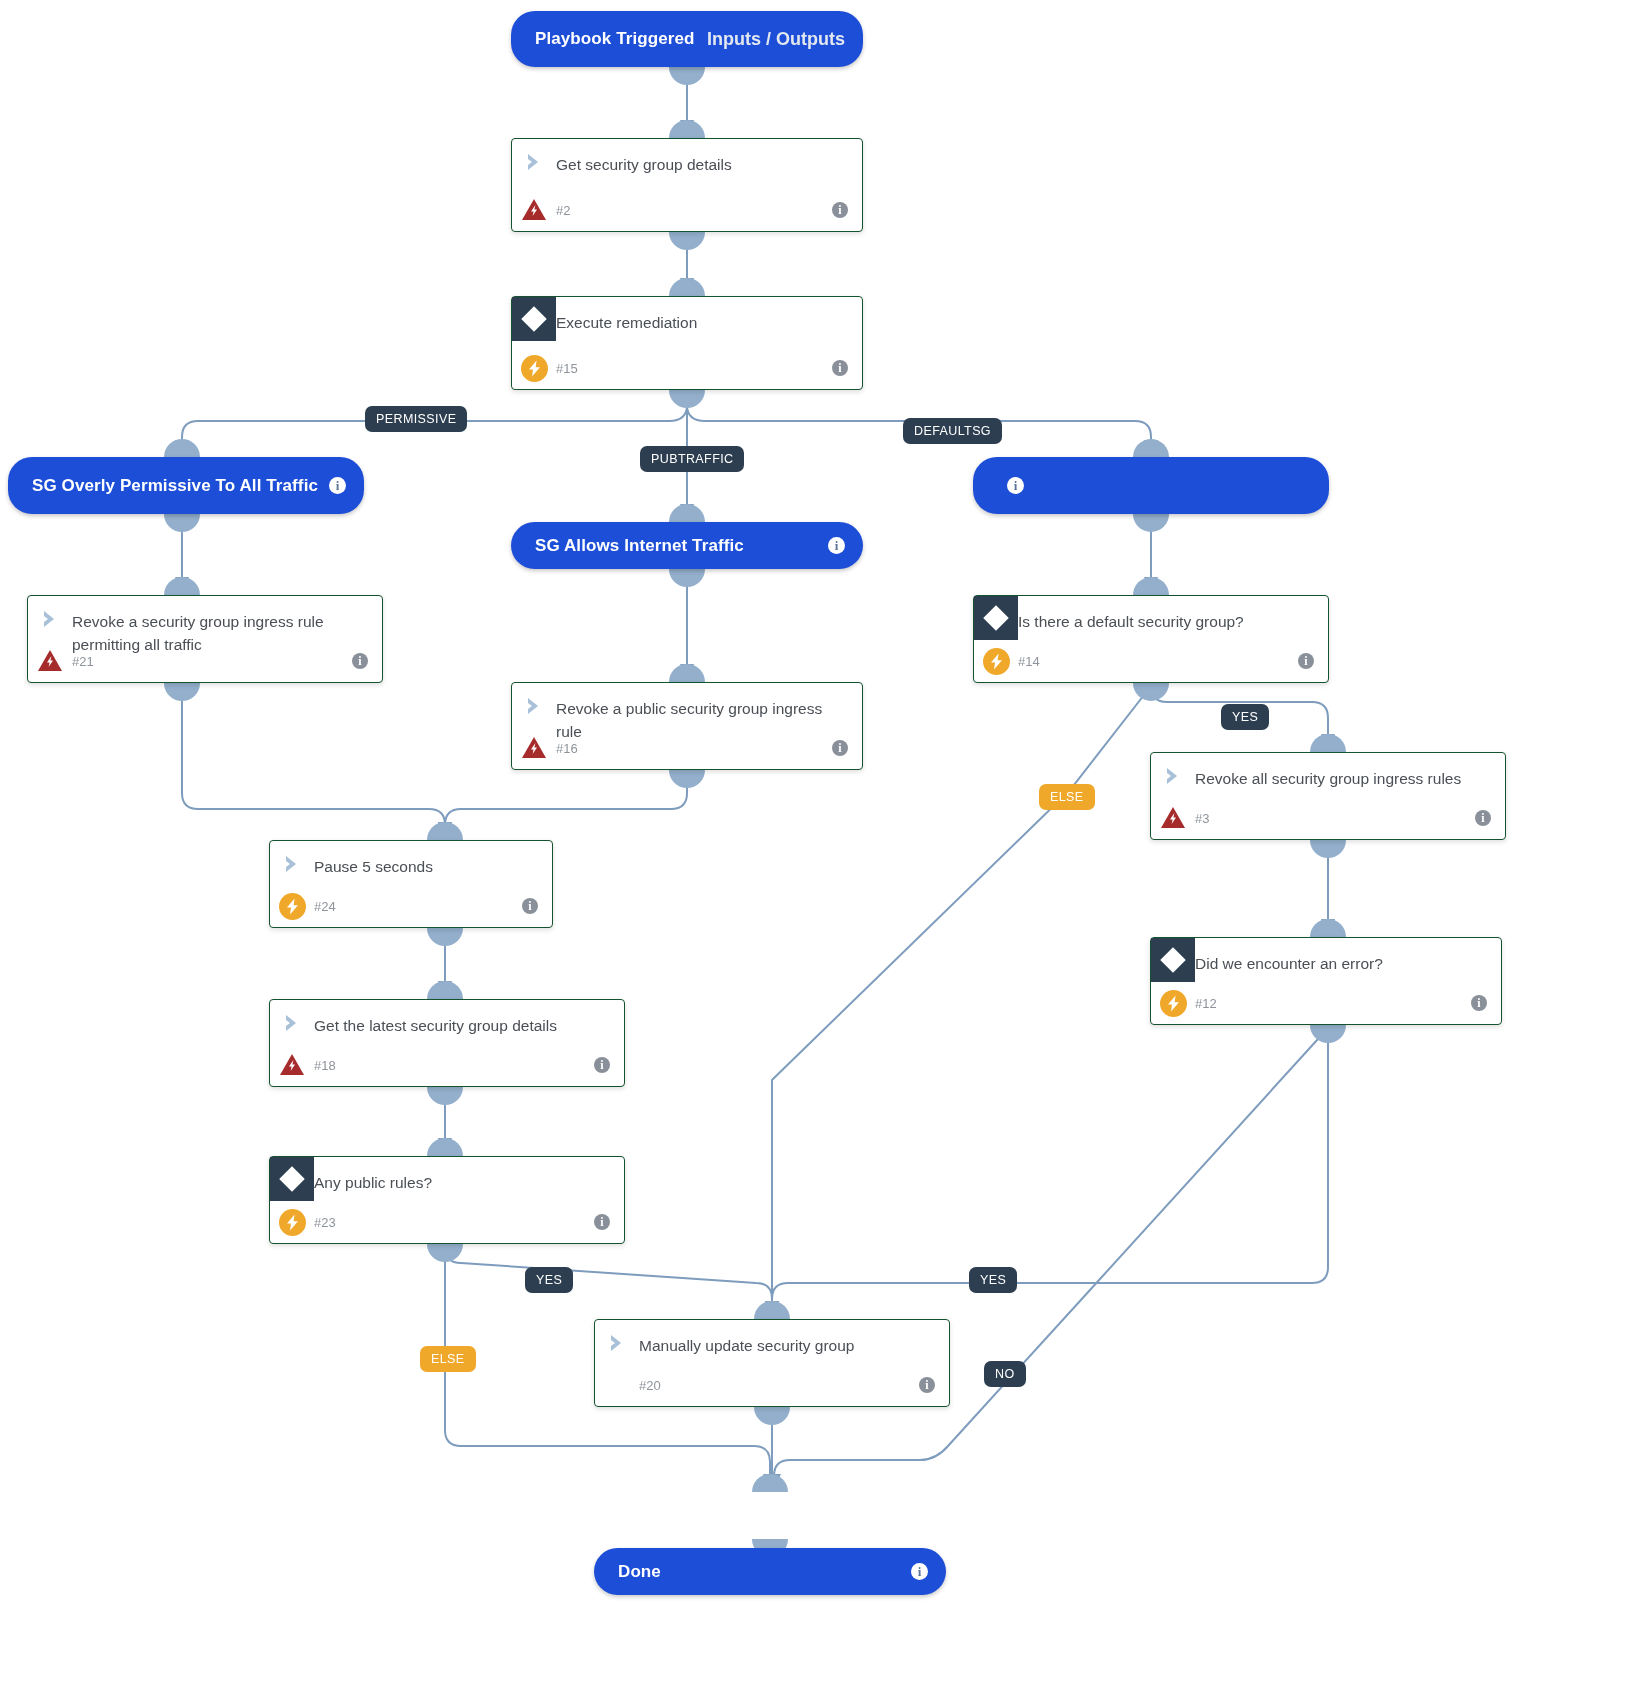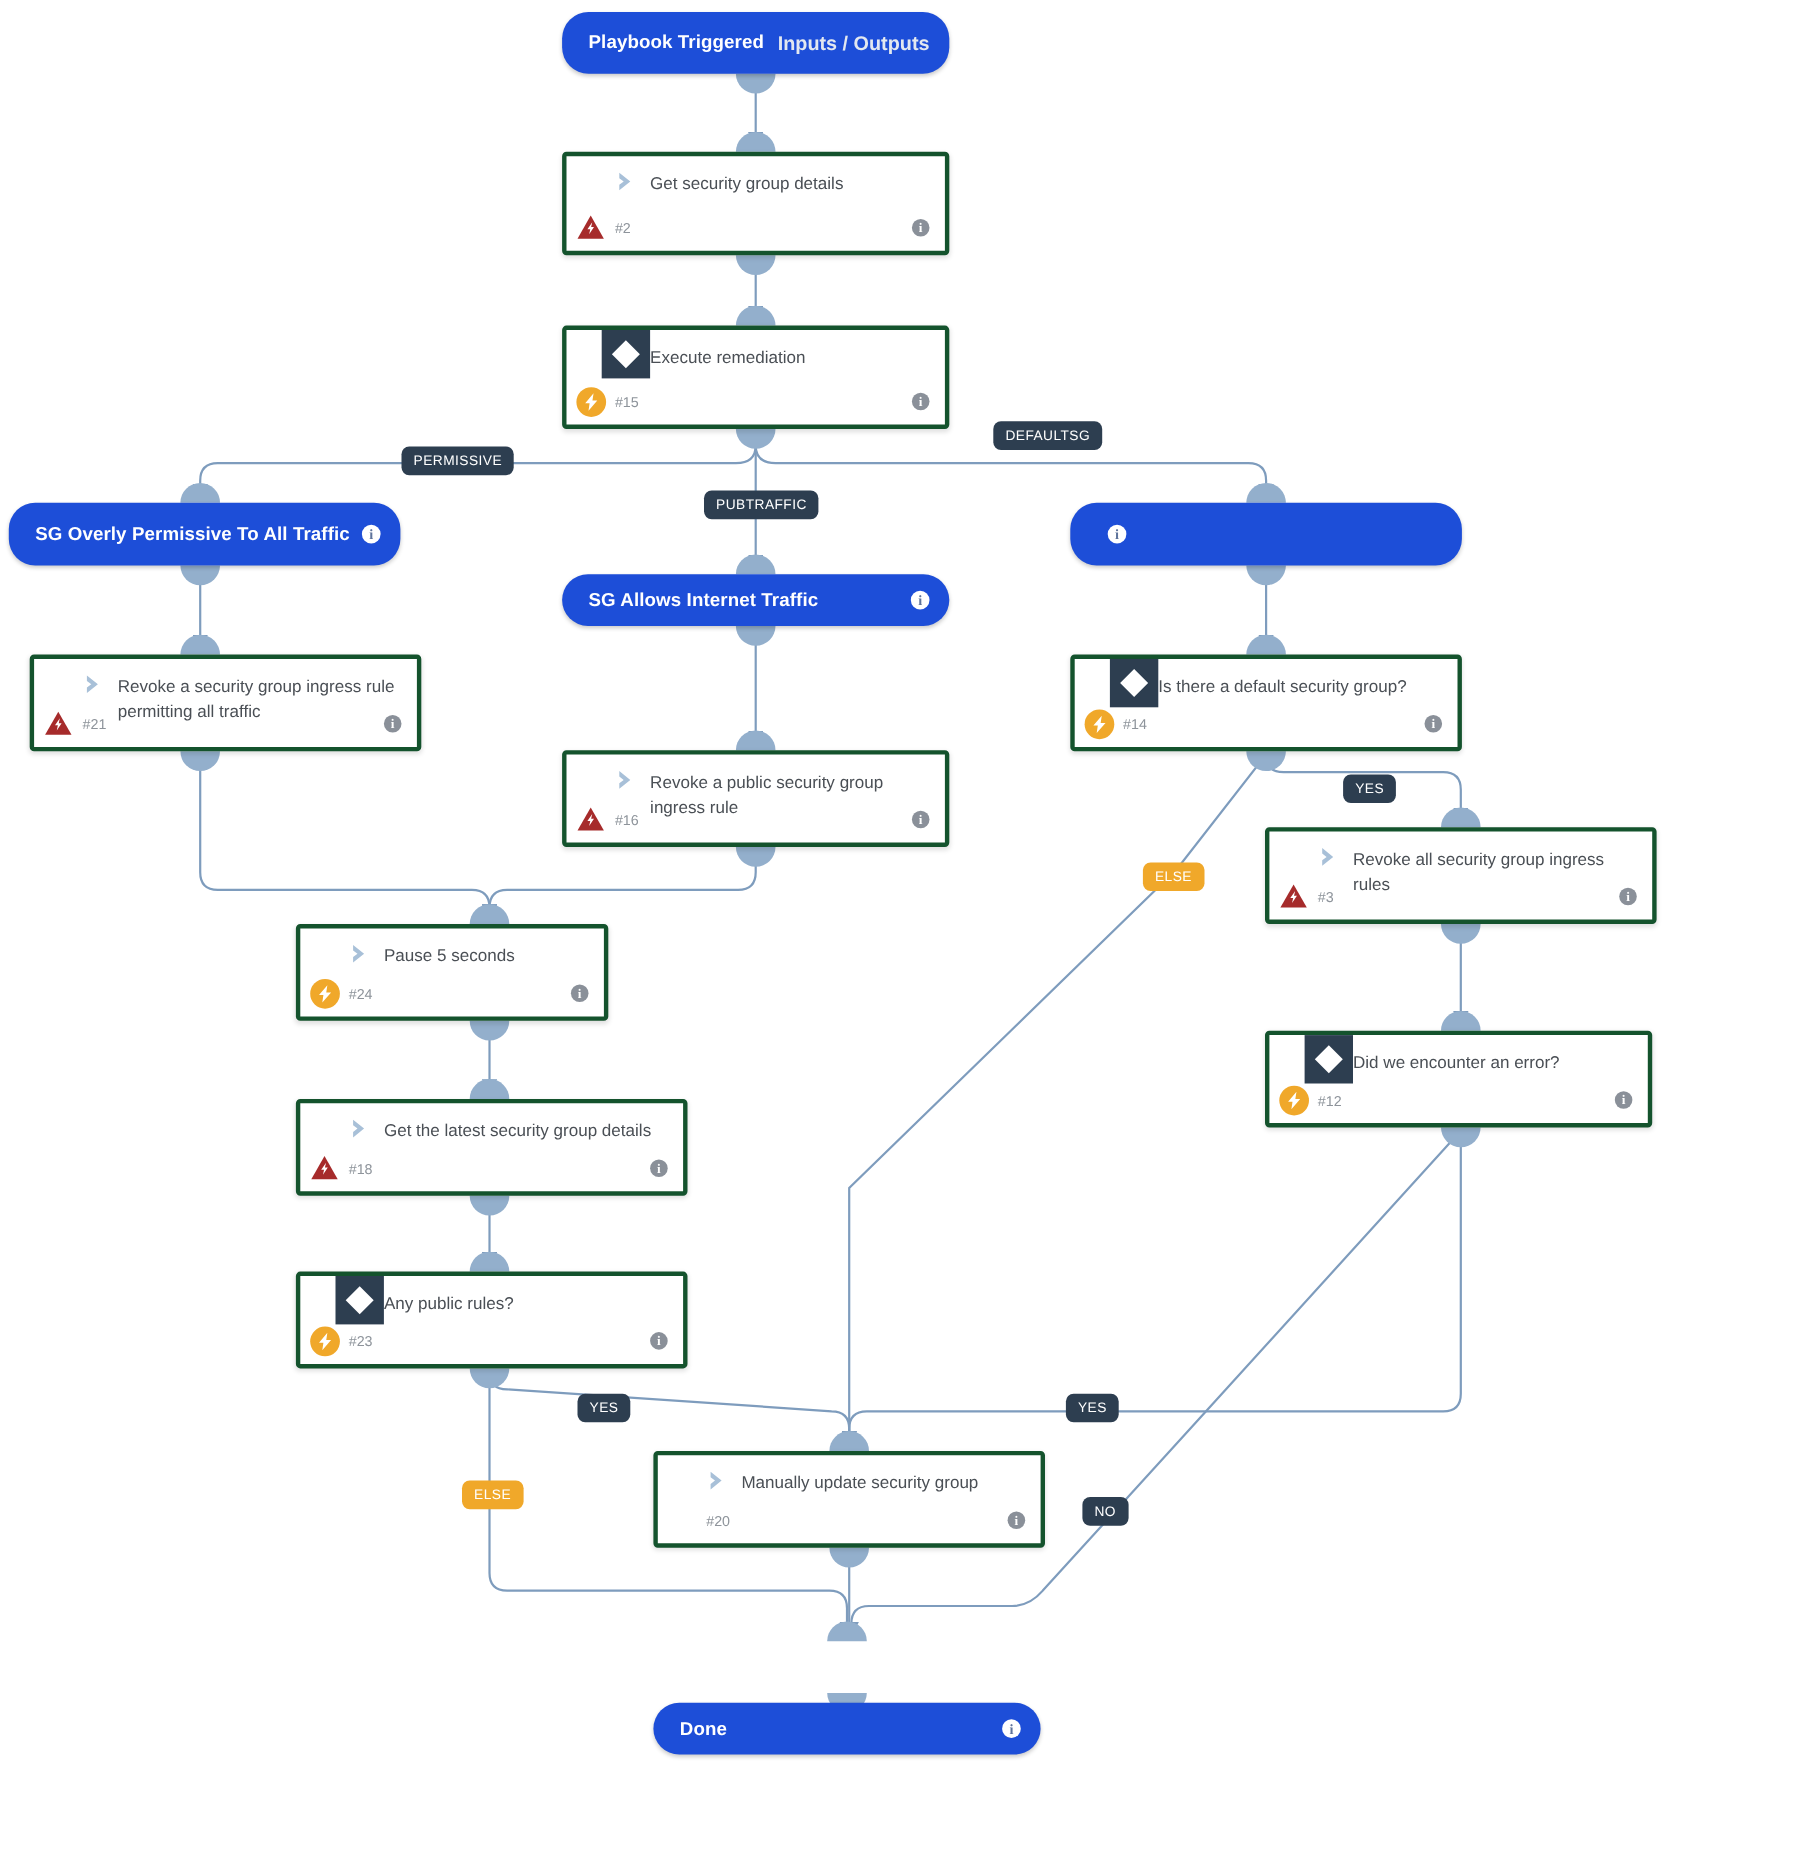--- a/index.html
+++ b/index.html
@@ -75,26 +75,25 @@
     color: #ffffff;
     font-size: 12px;
     width: 16px;
     height: 16px;
   }
 
   
   .card {
     position: absolute;
     background: #ffffff;
-    border: 4px solid #14532d;
+    border: 1px solid #14532d;
     border-radius: 4px;
     box-shadow: 0 2px 5px rgba(0,0,0,0.13);
     box-sizing: border-box;
     z-index: 5;
-    padding-left: 32px;
   }
   .card-top {
     display: flex;
     align-items: flex-start;
     min-height: 44px;
   }
   .card-title {
     font-size: 15.5px;
     color: #4a4f55;
     line-height: 1.5;
@@ -520,21 +519,21 @@
         </div>
       </div>
       <div class="pill" style="left: 594px; top: 1548px; width: 352px; height: 47px; gap: 47px;">
         <span class="pill-title">Done</span>
         <span class="info-ico">i</span>
       </div>
     </div>
   <div id="label-layer">
       <div class="elabel" style="left: 365px; top: 406px;">PERMISSIVE</div>
       <div class="elabel" style="left: 640px; top: 446px;">PUBTRAFFIC</div>
-      <div class="elabel" style="left: 903px; top: 383px;">DEFAULTSG</div>
+      <div class="elabel" style="left: 903px; top: 418px;">DEFAULTSG</div>
       <div class="elabel" style="left: 1221px; top: 704px;">YES</div>
       <div class="elabel amber" style="left: 1039px; top: 784px;">ELSE</div>
       <div class="elabel" style="left: 525px; top: 1267px;">YES</div>
       <div class="elabel" style="left: 969px; top: 1267px;">YES</div>
       <div class="elabel amber" style="left: 420px; top: 1346px;">ELSE</div>
       <div class="elabel" style="left: 984px; top: 1361px;">NO</div>
     </div>
 
 </div>
 

